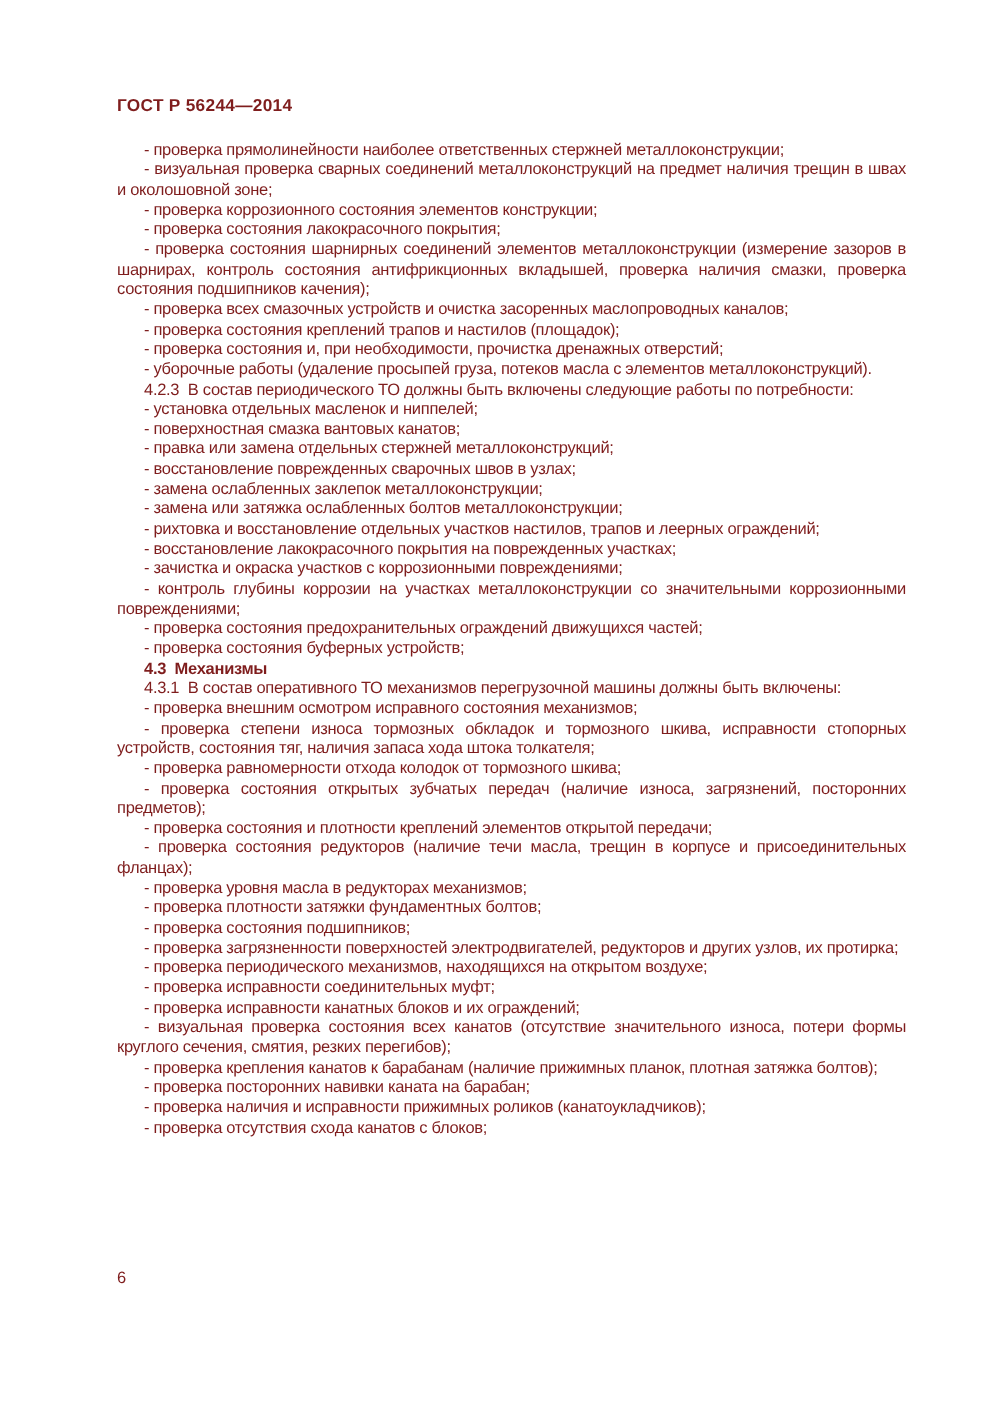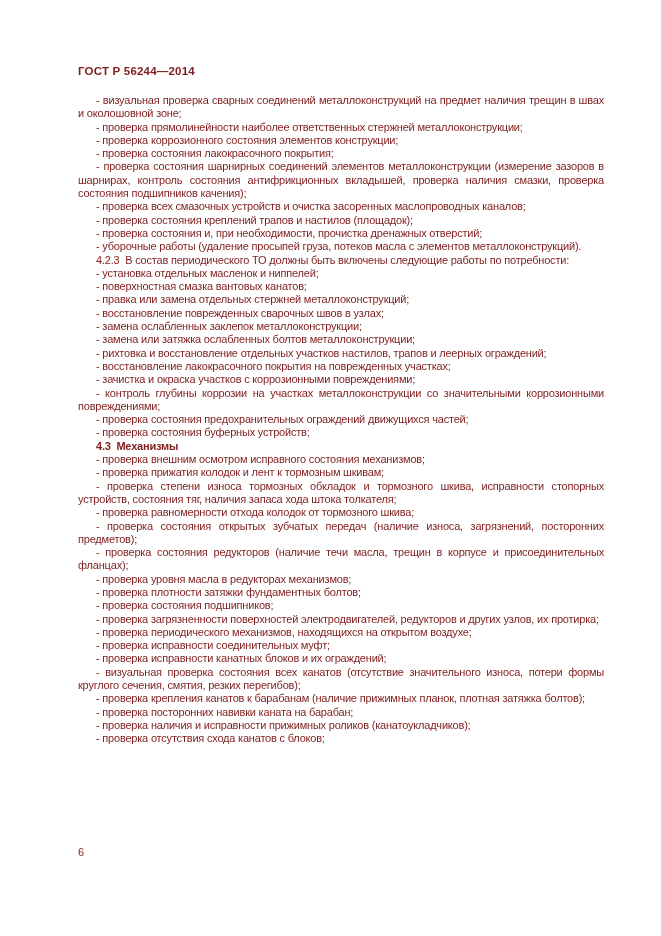--- a/index.html
+++ b/index.html
@@ -45,22 +45,22 @@
     font-size: 11px;
   }
 </style>
 </head>
 <body>
 
 <div class="page">
   <div class="doc-header">ГОСТ Р 56244—2014</div>
 
   <div class="doc-body">
+      <p class="list">- проверка прямолинейности наиболее ответственных стержней металлоконструкции;</p>
       <p class="list">- визуальная проверка сварных соединений металлоконструкций на предмет наличия трещин в швах и околошовной зоне;</p>
-      <p class="list">- проверка прямолинейности наиболее ответственных стержней металлоконструкции;</p>
       <p class="list">- проверка коррозионного состояния элементов конструкции;</p>
       <p class="list">- проверка состояния лакокрасочного покрытия;</p>
       <p class="list">- проверка состояния шарнирных соединений элементов металлоконструкции (измерение зазоров в шарнирах, контроль состояния антифрикционных вкладышей, проверка наличия смазки, проверка состояния подшипников качения);</p>
       <p class="list">- проверка всех смазочных устройств и очистка засоренных маслопроводных каналов;</p>
       <p class="list">- проверка состояния креплений трапов и настилов (площадок);</p>
       <p class="list">- проверка состояния и, при необходимости, прочистка дренажных отверстий;</p>
       <p class="list">- уборочные работы (удаление просыпей груза, потеков масла с элементов металлоконструкций).</p>
       <p class="para">4.2.3&nbsp; В состав периодического ТО должны быть включены следующие работы по потребности:</p>
       <p class="list">- установка отдельных масленок и ниппелей;</p>
       <p class="list">- поверхностная смазка вантовых канатов;</p>
@@ -68,25 +68,26 @@
       <p class="list">- восстановление поврежденных сварочных швов в узлах;</p>
       <p class="list">- замена ослабленных заклепок металлоконструкции;</p>
       <p class="list">- замена или затяжка ослабленных болтов металлоконструкции;</p>
       <p class="list">- рихтовка и восстановление отдельных участков настилов, трапов и леерных ограждений;</p>
       <p class="list">- восстановление лакокрасочного покрытия на поврежденных участках;</p>
       <p class="list">- зачистка и окраска участков с коррозионными повреждениями;</p>
       <p class="list">- контроль глубины коррозии на участках металлоконструкции со значительными коррозионными повреждениями;</p>
       <p class="list">- проверка состояния предохранительных ограждений движущихся частей;</p>
       <p class="list">- проверка состояния буферных устройств;</p>
       <p class="heading">4.3&nbsp; Механизмы</p>
+      <p class="para">4.3.1&nbsp; В состав оперативного ТО механизмов перегрузочной машины должны быть включены:</p>
       <p class="list">- проверка внешним осмотром исправного состояния механизмов;</p>
-      <p class="list">- проверка прижатия колодок и лент к тормозным шкивам;</p>
       <p class="list">- проверка степени износа тормозных обкладок и тормозного шкива, исправности стопорных устройств, состояния тяг, наличия запаса хода штока толкателя;</p>
       <p class="list">- проверка равномерности отхода колодок от тормозного шкива;</p>
       <p class="list">- проверка состояния открытых зубчатых передач (наличие износа, загрязнений, посторонних предметов);</p>
+      <p class="list">- проверка состояния и плотности креплений элементов открытой передачи;</p>
       <p class="list">- проверка состояния редукторов (наличие течи масла, трещин в корпусе и присоединительных фланцах);</p>
       <p class="list">- проверка уровня масла в редукторах механизмов;</p>
       <p class="list">- проверка плотности затяжки фундаментных болтов;</p>
       <p class="list">- проверка состояния подшипников;</p>
       <p class="list">- проверка загрязненности поверхностей электродвигателей, редукторов и других узлов, их протирка;</p>
       <p class="list">- проверка периодического механизмов, находящихся на открытом воздухе;</p>
       <p class="list">- проверка исправности соединительных муфт;</p>
       <p class="list">- проверка исправности канатных блоков и их ограждений;</p>
       <p class="list">- визуальная проверка состояния всех канатов (отсутствие значительного износа, потери формы круглого сечения, смятия, резких перегибов);</p>
       <p class="list">- проверка крепления канатов к барабанам (наличие прижимных планок, плотная затяжка болтов);</p>

